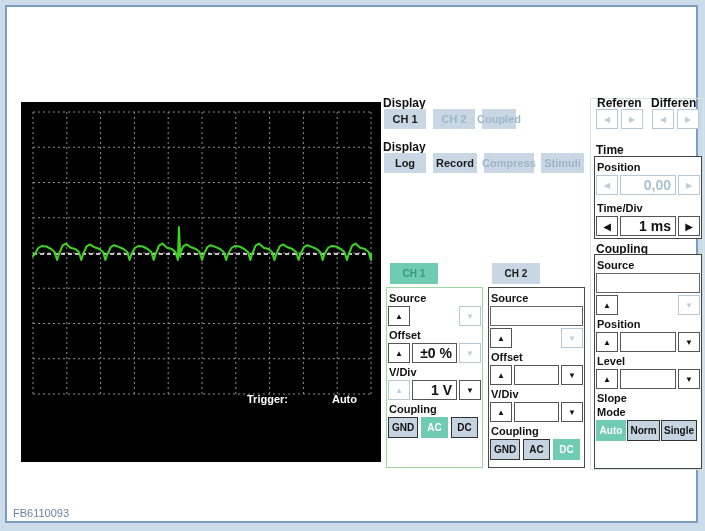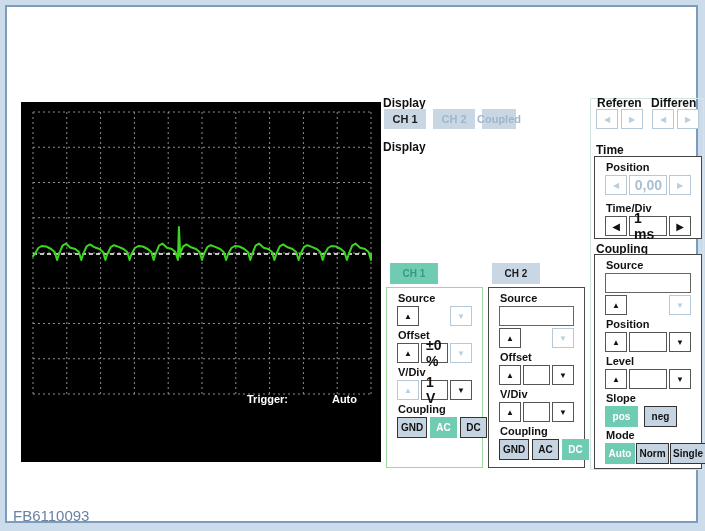--- a/index.html
+++ b/index.html
@@ -9,36 +9,36 @@
            border:2px solid #7b9cbd; background:#ffffff; }
   .abs { position:absolute; }
 
   
   .scope { position:absolute; left:14px; top:95px; width:360px; height:360px; background:#000; }
   .scope-status { position:absolute; left:226px; top:291px; width:110px; display:flex;
                   justify-content:space-between; color:#fff; font-size:11px; font-weight:bold; }
 
   
   .lbl { font-size:12px; font-weight:bold; color:#111; white-space:nowrap; }
-  .code { font-size:15px; color:#6b82a3; }
+  .code { font-size:11px; color:#6b82a3; }
 
   
   .btnrow { display:flex; gap:7px; }
   .fbtn { height:20px; background:#c9d7e5; border:none; font-family:inherit; font-size:11px;
           font-weight:bold; color:#1a1a1a; display:flex; align-items:center; justify-content:center; }
   .fbtn.dim { color:#9fb5c9; }
 
   
   .tab { position:absolute; width:48px; height:21px; border:none; font-family:inherit;
          font-size:10px; font-weight:bold; display:flex; align-items:center; justify-content:center; }
   .tab.teal { background:#6fcbb2; color:#379982; }
   .tab.gray { background:#c9d7e5; color:#1a1a1a; }
 
   
-  .panel { position:absolute; background:#fff; padding:3px 10px; }
+  .panel { position:absolute; background:#fff; padding:3px 1px; }
   .panel.ch1 { left:379px; top:280px; width:97px; height:181px; border:1px solid #9fd89f; }
   .panel.ch2 { left:481px; top:280px; width:97px; height:181px; border:1px solid #4a4a4a; }
   .panel.time { left:587px; top:149px; width:108px; height:83px; border:1px solid #444; }
   .panel.trig { left:587px; top:247px; width:108px; height:215px; border:1px solid #444; }
   .rpanel { position:absolute; left:583px; top:91px; width:114px; height:372px;
             border:1px solid #d2e7df; }
   .plbl { font-size:11px; font-weight:bold; color:#111; margin:1px 0 2px 1px; white-space:nowrap; }
 
   .row { display:flex; gap:2px; align-items:center; margin-bottom:2px; }
   .row.spread { justify-content:space-between; }
@@ -103,20 +103,26 @@
   </div>
 
   <div class="abs lbl" style="left:376px; top:89px;">Display</div>
   <div class="abs btnrow" style="left:377px; top:102px;">
     <button class="fbtn" style="width:42px;">CH 1</button>
     <button class="fbtn dim" style="width:42px;">CH 2</button>
     <button class="fbtn dim" style="width:34px;">Coupled</button>
   </div>
 
   <div class="abs lbl" style="left:376px; top:133px;">Display</div>
+  <div class="abs btnrow" style="left:377px; top:146px;">
+    <button class="fbtn" style="width:42px;">Log</button>
+    <button class="fbtn" style="width:44px;">Record</button>
+    <button class="fbtn dim" style="width:50px;">Compress</button>
+    <button class="fbtn dim" style="width:43px;">Stimuli</button>
+  </div>
 
   <button class="tab teal" style="left:383px; top:256px;">CH 1</button>
   <button class="tab gray" style="left:485px; top:256px;">CH 2</button>
 
   <div class="panel ch1">
     <div class="plbl">Source</div>
     <div class="row spread" style="margin-top:2px;">
       <button class="abtn">
           <span>▲</span>
         </button>
@@ -262,24 +268,20 @@
     <div class="row">
       <button class="abtn">
           <span>▲</span>
         </button>
       <div class="vbox grow"></div>
       <button class="abtn">
           <span>▼</span>
         </button>
     </div>
     <div class="plbl" style="margin-top:3px;">Slope</div>
-    <div class="row" style="gap:6px;">
-      <button class="gbtn teal" style="width:33px;">pos</button>
-      <button class="gbtn" style="width:33px;">neg</button>
-    </div>
     <div class="plbl" style="margin-top:2px;">Mode</div>
     <div class="row" style="gap:1px;">
       <button class="gbtn teal" style="width:30px;">Auto</button>
       <button class="gbtn" style="width:33px;">Norm</button>
       <button class="gbtn" style="width:36px;">Single</button>
     </div>
   </div>
 
   <div class="abs code" style="left:6px; top:500px;">FB6110093</div>
 </div>

